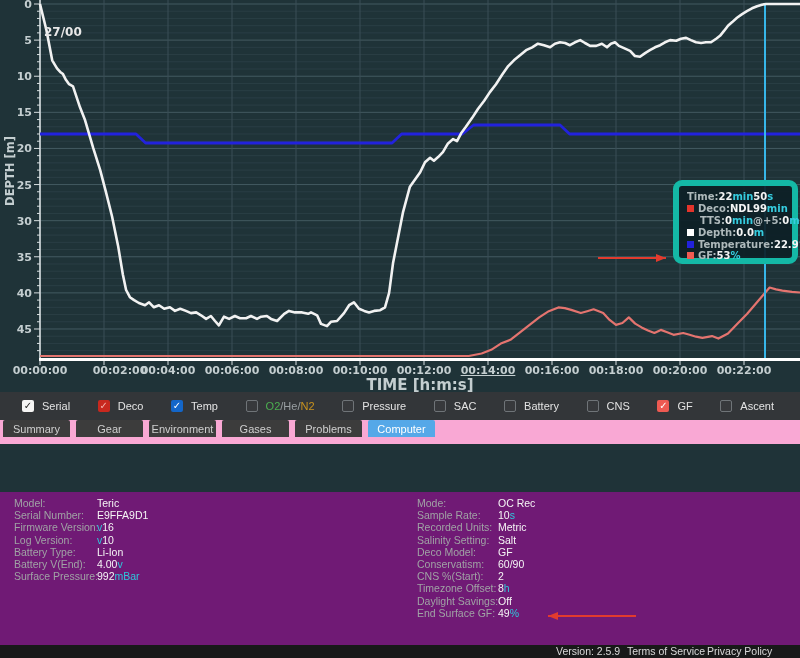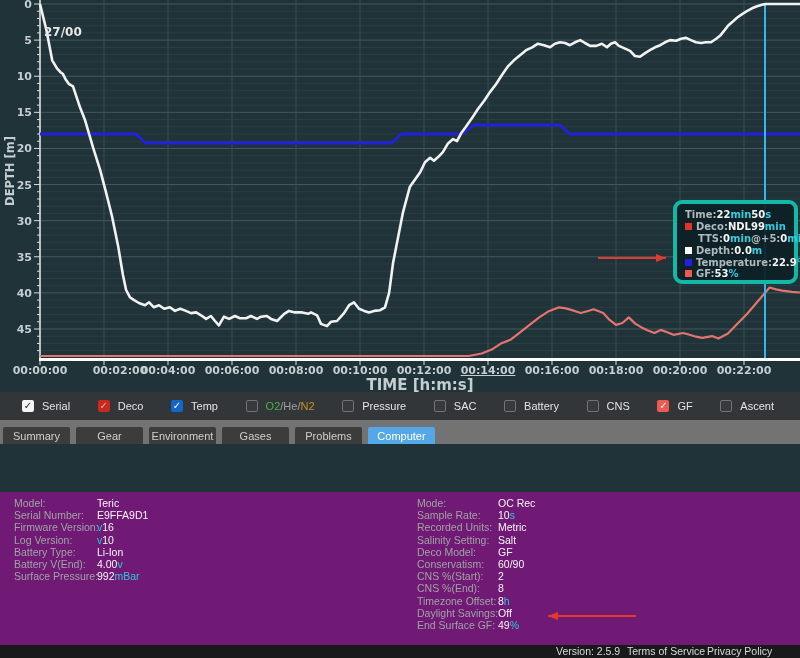--- a/index.html
+++ b/index.html
@@ -13,40 +13,40 @@
   .ytick{position:absolute;width:30px;text-align:right;color:#c4ced0;
          font:700 11px "DejaVu Sans",sans-serif;}
   .xtick{position:absolute;width:64px;text-align:center;color:#c4ced0;
          font:600 11px "DejaVu Sans",sans-serif;}
   .yaxis-title{left:-70px;top:164px;width:160px;text-align:center;
                transform:rotate(-90deg);font-size:11.5px;}
   .xaxis-title{left:330px;top:376px;width:180px;text-align:center;font-size:15px;}
   .gas-label{position:absolute;left:44px;top:25px;color:#e8e8e8;
              font:600 12px "DejaVu Sans",sans-serif;}
   
-  .ttip{position:absolute;left:673px;top:200px;width:125px;height:84px;
+  .ttip{position:absolute;left:673px;top:180px;width:125px;height:84px;
         box-sizing:border-box;background:rgba(13,31,38,0.92);
-        border:4px solid #14b8a6;border-radius:9px;padding:5px 6px 4px 8px;}
+        border:6px solid #14b8a6;border-radius:9px;padding:5px 6px 4px 8px;}
   .ttrow{display:flex;align-items:center;height:11.8px;
          font:700 10px "DejaVu Sans",sans-serif;white-space:nowrap;}
   .ttsw{display:inline-block;width:7px;height:7px;margin-right:4px;flex:none;}
   .tt-l{color:#aeb9bb;} .tt-v{color:#f4f4f4;} .tt-u{color:#35ccdf;}
   
   .legend{position:absolute;left:0;top:392px;width:800px;height:28px;background:#333639;
           display:flex;align-items:center;justify-content:space-between;
           padding:0 26px 0 22px;box-sizing:border-box;}
   .ltog{display:flex;align-items:center;gap:8px;cursor:default;}
   .lbox{width:12px;height:12px;border-radius:2px;box-sizing:border-box;
         display:flex;align-items:center;justify-content:center;
         font:700 10px "DejaVu Sans",sans-serif;line-height:10px;}
   .lbox.un{background:#37393c;border:1px solid #6f7478;}
   .llab{font:400 11px "Liberation Sans",sans-serif;color:#e3e3e3;}
   
-  .tabs{position:absolute;left:0;top:420px;width:800px;height:24px;background:#737373;
-        display:flex;align-items:flex-end;padding-left:3px;box-sizing:border-box;}
+  .tabs{position:absolute;left:0;top:420px;width:800px;height:24px;background:#f9a8d4;
+        display:flex;padding-left:3px;box-sizing:border-box;}
   .tab{width:67px;height:17px;margin-right:6px;background:#3c3c3c;color:#cfcfcf;
        font:400 11px "Liberation Sans",sans-serif;display:flex;align-items:center;
        justify-content:center;border-radius:2px 2px 0 0;}
   .tab.active{background:#55a8e8;color:#fff;}
   
   .panel{position:absolute;left:0;top:444px;width:800px;height:201px;background:#701a75;margin-top:48px;}
   .col{position:absolute;top:5px;}
   .col.left{left:14px;width:380px;} .col.right{left:417px;width:380px;}
   .frow{height:12.2px;line-height:12.2px;font:400 10.5px "Liberation Sans",sans-serif;
         white-space:nowrap;}
@@ -334,21 +334,20 @@
         <div class="frow"><span class="flab">Surface Pressure:</span><span class="fv">992</span><span class="fu">mBar</span></div>
       </div>
     <div class="col right" id="col-right">
         <div class="frow"><span class="flab">Mode:</span><span class="fv">OC Rec</span></div>
         <div class="frow"><span class="flab">Sample Rate:</span><span class="fv">10</span><span class="fu">s</span></div>
         <div class="frow"><span class="flab">Recorded Units:</span><span class="fv">Metric</span></div>
         <div class="frow"><span class="flab">Salinity Setting:</span><span class="fv">Salt</span></div>
         <div class="frow"><span class="flab">Deco Model:</span><span class="fv">GF</span></div>
         <div class="frow"><span class="flab">Conservatism:</span><span class="fv">60/90</span></div>
         <div class="frow"><span class="flab">CNS %(Start):</span><span class="fv">2</span></div>
-        <div class="frow"><span class="flab">CNS %(End):</span><span class="fv">8</span></div>
         <div class="frow"><span class="flab">Timezone Offset:</span><span class="fv">8</span><span class="fu">h</span></div>
         <div class="frow"><span class="flab">Daylight Savings:</span><span class="fv">Off</span></div>
         <div class="frow"><span class="flab">End Surface GF:</span><span class="fv">49</span><span class="fu">%</span></div>
       </div>
     <svg id="panel-arrow-svg" width="800" height="201">
         <line x1="636" y1="124" x2="548" y2="124" stroke="#e23b2e" stroke-width="2"></line>
         <polygon points="548,124 558,120 558,128" fill="#e23b2e"></polygon>
       </svg>
   </div>
 

